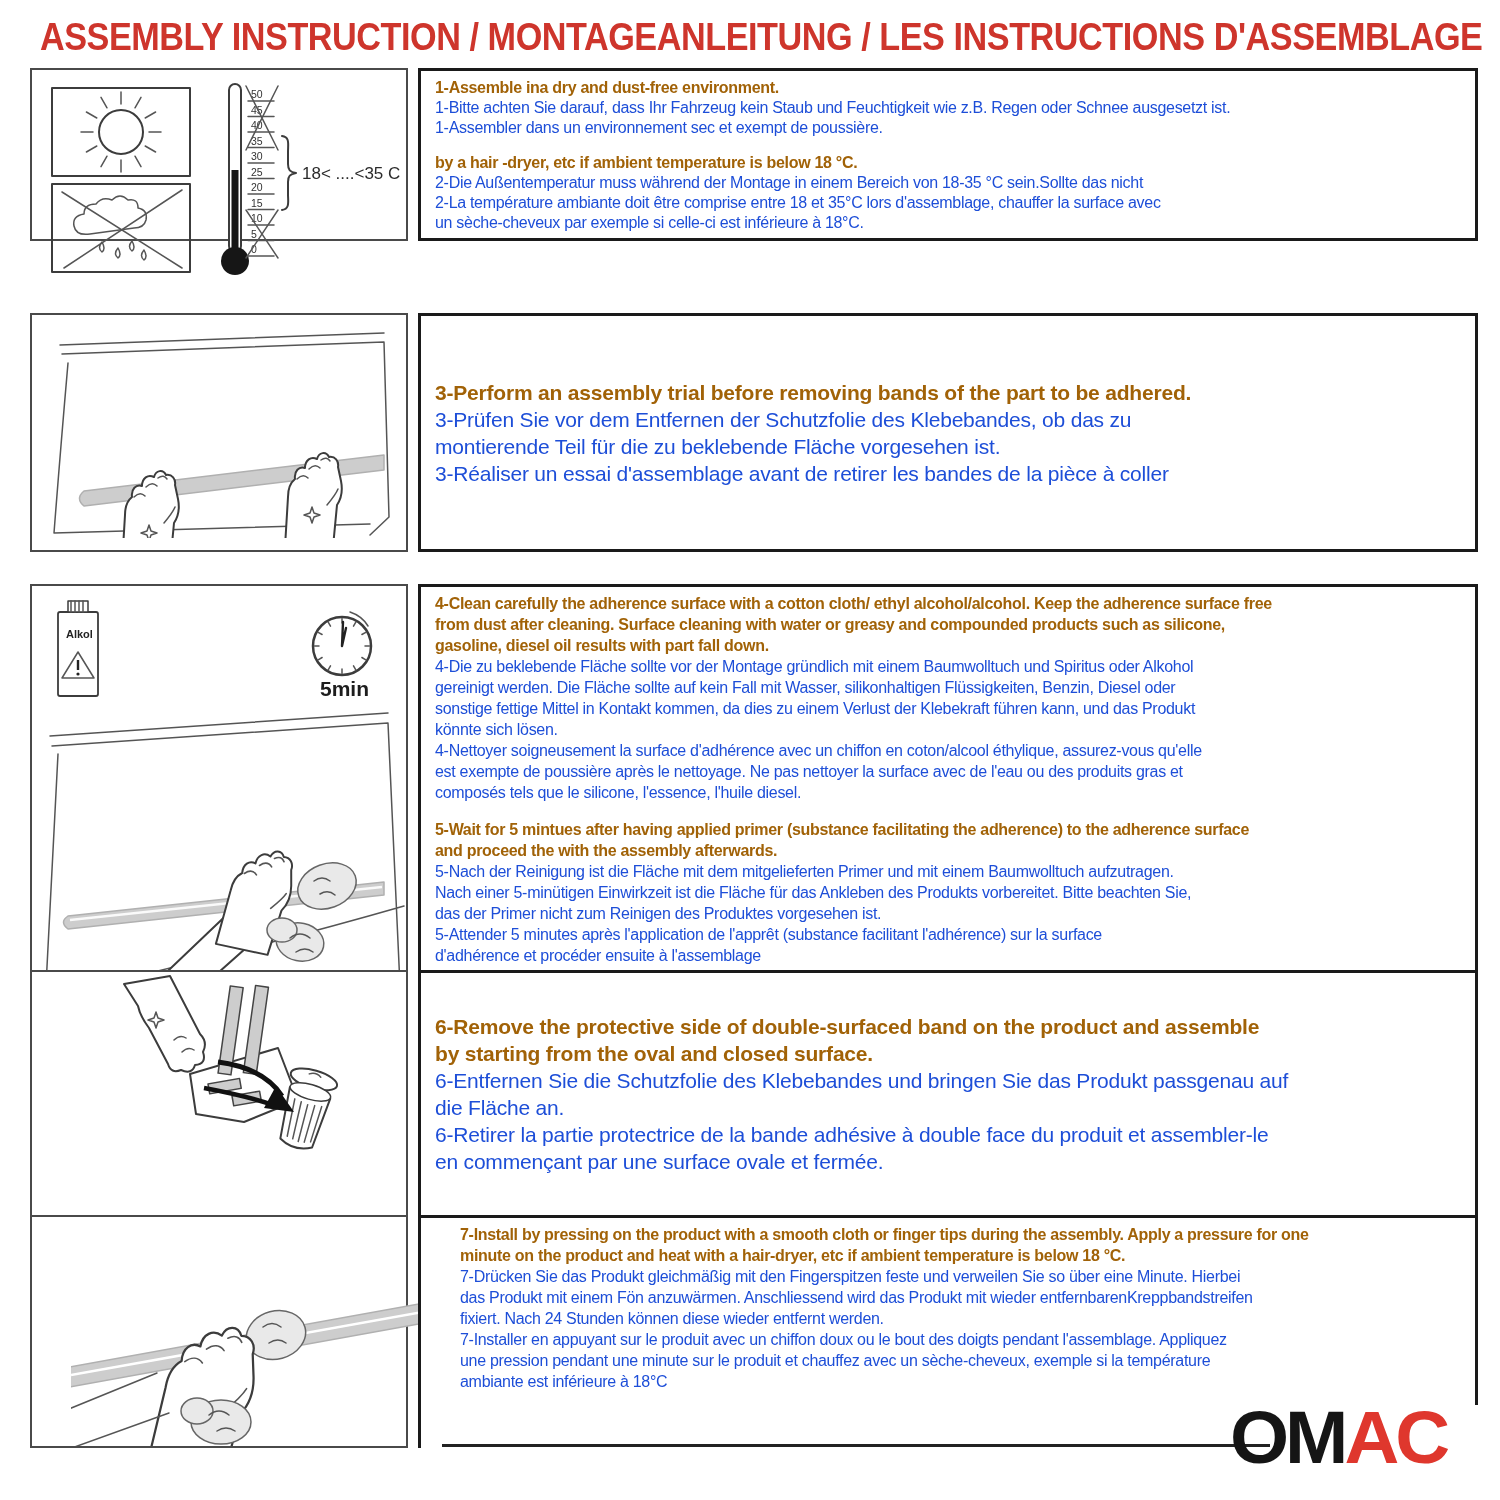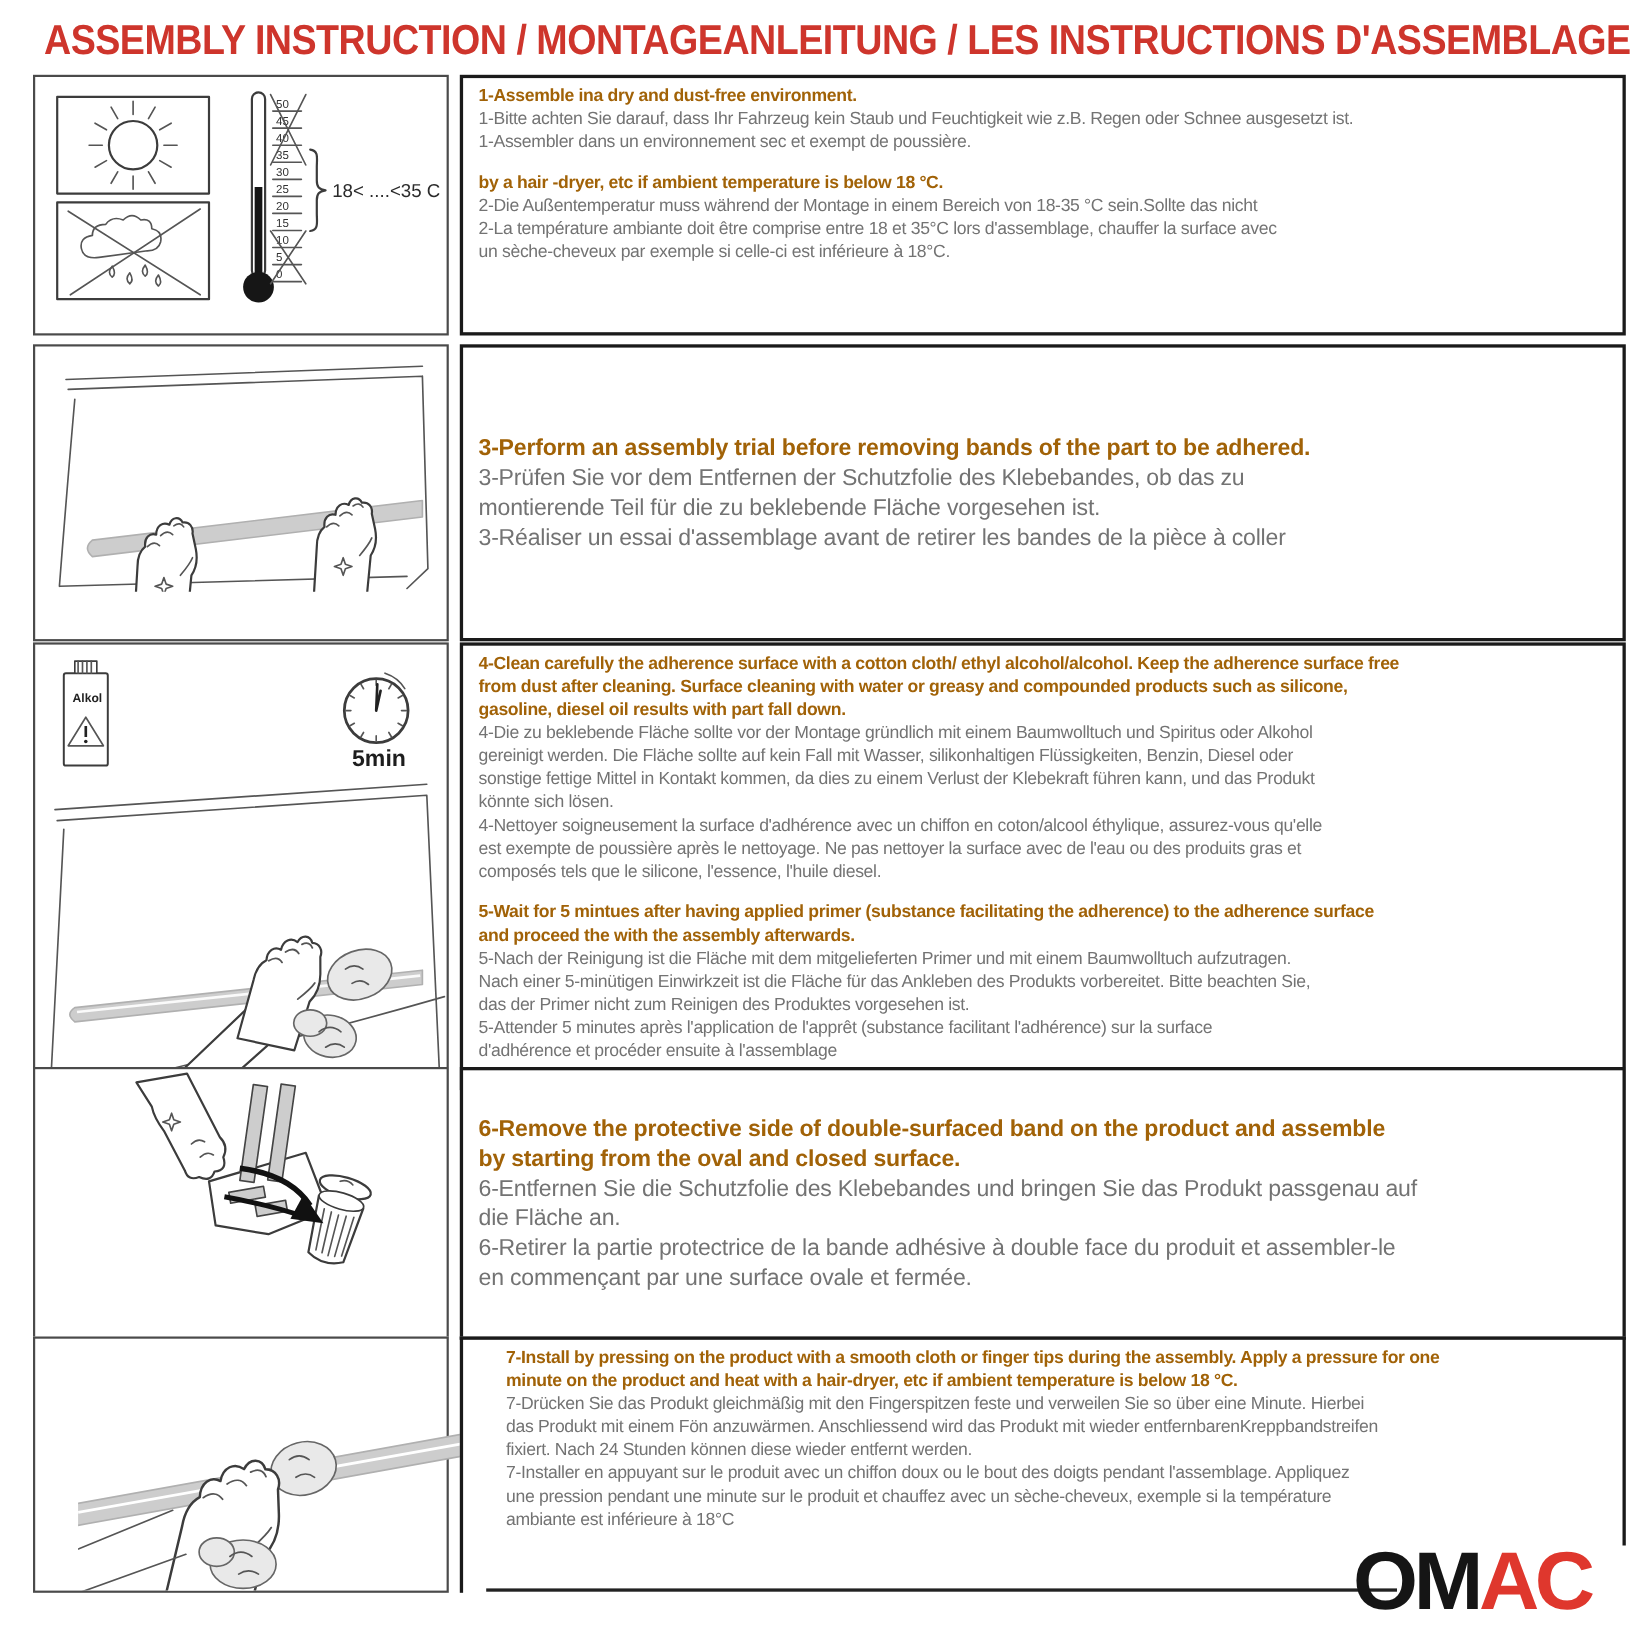--- a/index.html
+++ b/index.html
@@ -10,23 +10,23 @@
          transform:scaleX(.9);transform-origin:left center;}
   .cell{position:absolute;background:#fff;box-sizing:border-box;}
   .illus{left:30px;width:378px;border:2px solid #4a4a4a;}
   .txt{left:418px;width:1060px;border:3px solid #1a1a1a;display:flex;flex-direction:column;
        padding:6px 14px;overflow:hidden;}
   .txt.center{justify-content:center;}
   .tl{white-space:nowrap;overflow:hidden;}
   .small .tl{font-size:16px;line-height:21px;letter-spacing:-.3px;}
   .big .tl{font-size:21px;line-height:27px;letter-spacing:-.2px;}
   .tl.b{font-weight:bold;color:#a16207;}
-  .tl.n{color:#737373;}
+  .tl.n{color:#1d4ed8;}
   .tl.gap{height:16px;}
-  .r1{top:68px;height:237px;} .r2{top:313px;height:270px;}
+  .r1{top:68px;height:173px;} .r2{top:313px;height:239px;}
   .r3{top:584px;height:407px;} .r4{top:970px;height:248px;}
   .r5{top:1215px;height:233px;padding-left:39px;}
   .txt.r5{border-right:none;border-bottom:none;}
   .r5-right{position:absolute;left:1475px;top:1215px;width:3px;height:190px;background:#1a1a1a;}
   .bottom-rule{position:absolute;left:442px;top:1444px;width:828px;height:3px;background:#222;}
   .logo{position:absolute;left:1230px;top:1400px;font-size:76px;font-weight:bold;
         letter-spacing:-4px;line-height:1;white-space:nowrap;transform:scaleY(.98);}
   .logo .lk{color:#151515;} .logo .lr{color:#df372d;}
   svg{display:block;}
   .ln{fill:none;stroke:#3c3c3c;stroke-width:2;stroke-linecap:round;stroke-linejoin:round;}

